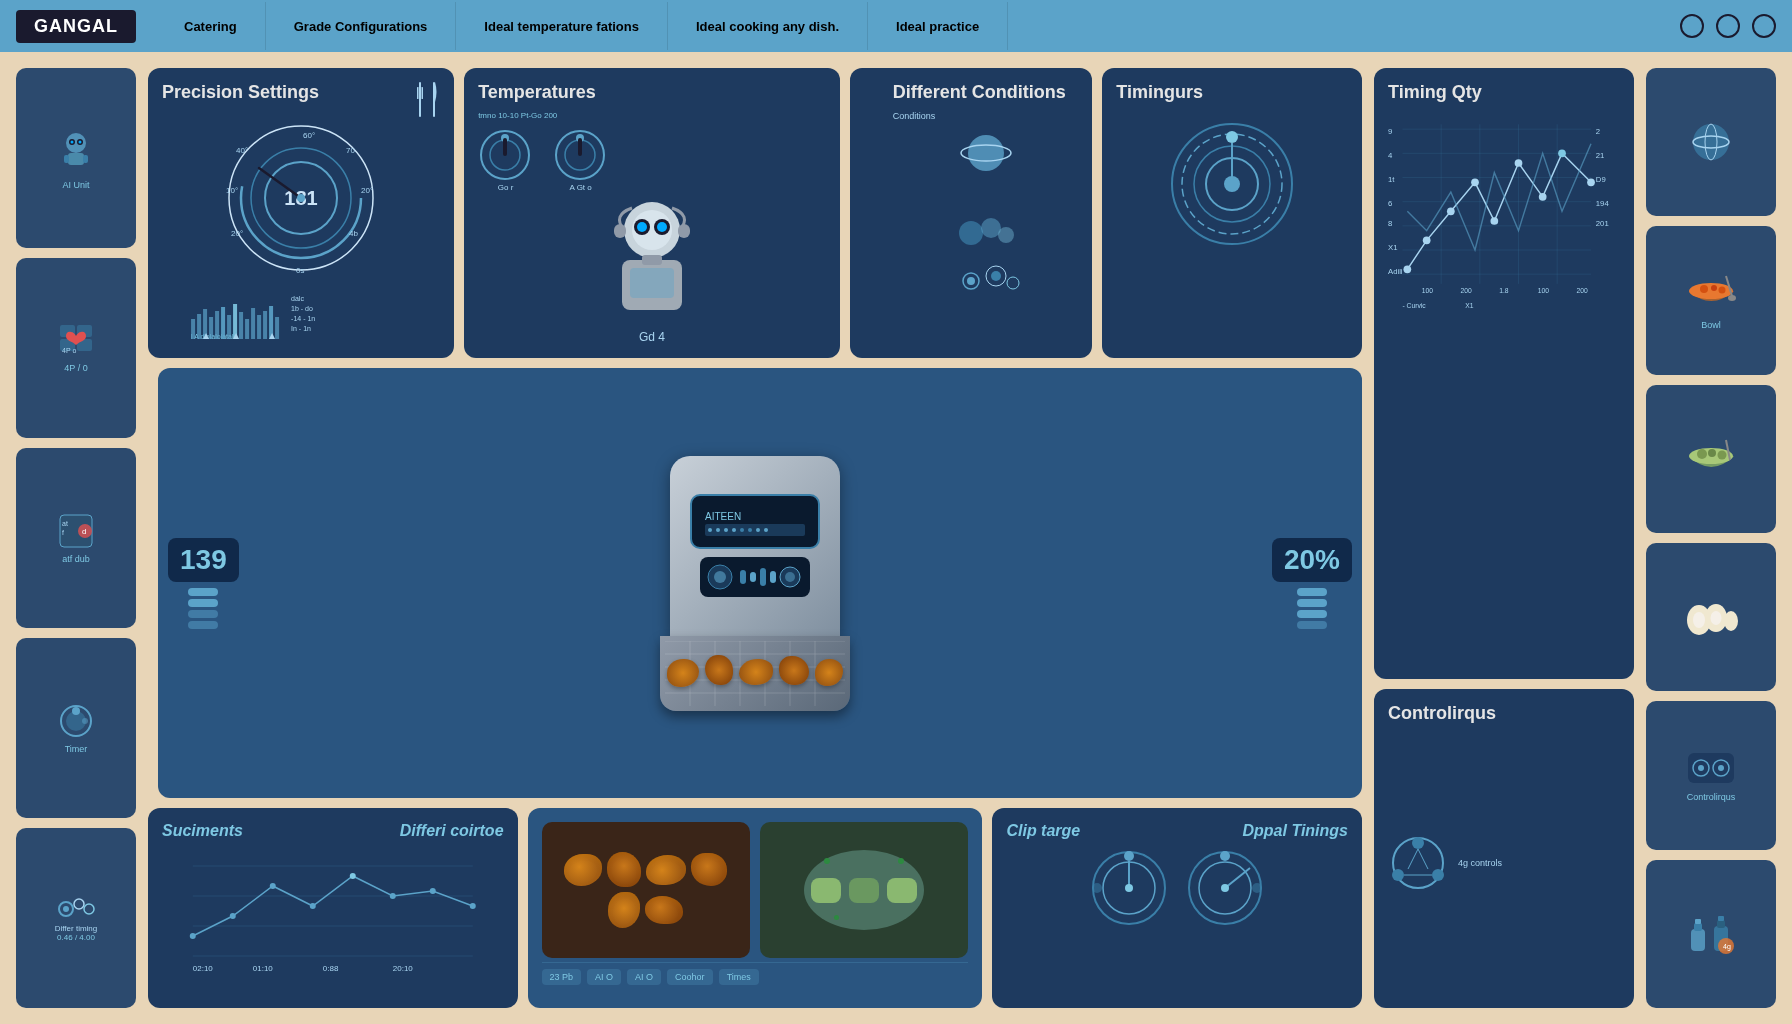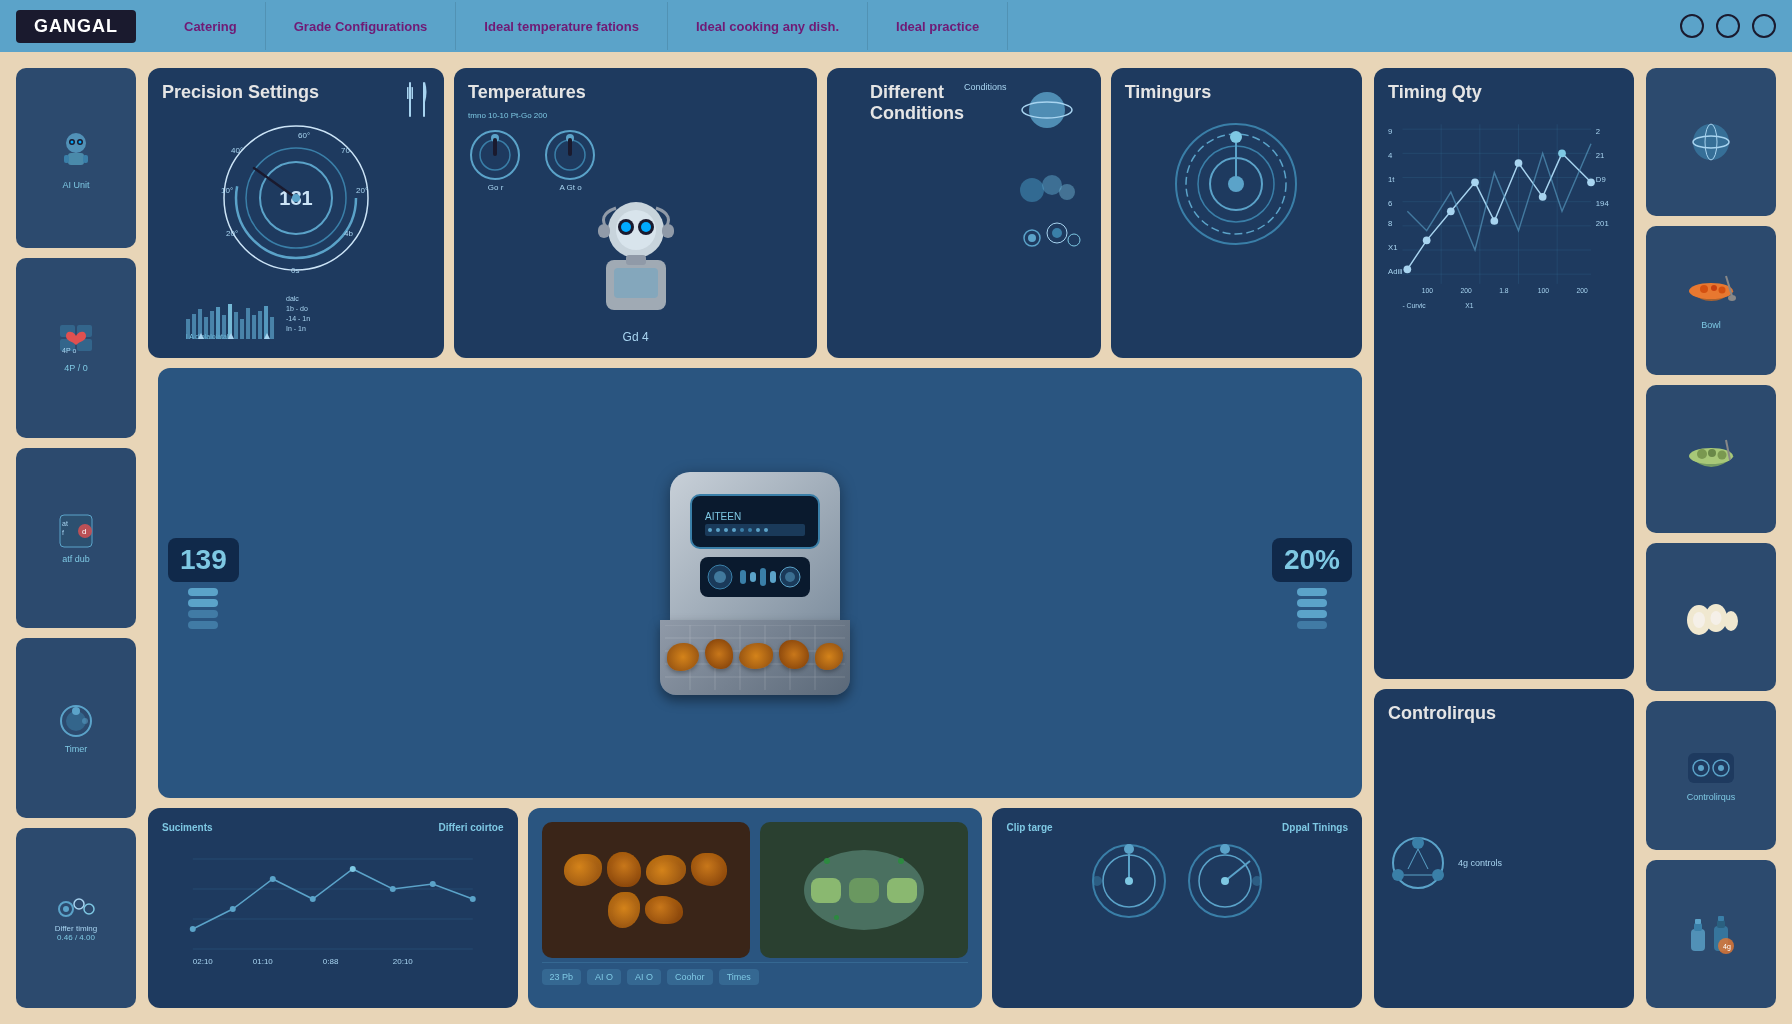--- a/index.html
+++ b/index.html
@@ -30,21 +30,21 @@
       border-radius: 4px;
       margin-right: 20px;
       letter-spacing: 1px;
     }
     .nav-items {
       display: flex;
       flex: 1;
       gap: 0;
     }
     .nav-item {
-      color: #701a75;
+      color: #000000;
       font-size: 13px;
       font-weight: 600;
       padding: 0 28px;
       height: 48px;
       display: flex;
       align-items: center;
       cursor: pointer;
       border-right: 1px solid rgba(0,0,0,0.1);
     }
     .nav-icons {
@@ -147,21 +147,21 @@
     .temp-card {
       flex: 1.5;
       display: flex;
       flex-direction: column;
     }
 
     
     .conditions-card {
       flex: 0.8;
       display: flex;
-      flex-direction: row;
+      flex-direction: column;
       padding-left: 43px;
     }
 
     
     .timings-card {
       flex: 1;
       display: flex;
       flex-direction: column;
     }
 
@@ -213,23 +213,24 @@
       font-size: 10px;
     }
 
     .label-text {
       font-size: 9px;
       color: #7ec8e3;
       margin-top: 4px;
     }
     
     .section-label {
-      font-size: 10px;
+      font-size: 16px;
       font-weight: bold;
       color: #7ec8e3;
+      font-style: italic;
     }
     
     .bottom-bar {
       display: flex;
       gap: 6px;
       padding: 6px 0 0;
       border-top: 1px solid rgba(100,180,220,0.2);
       margin-top: 4px;
     }
     .bottom-btn {
@@ -511,21 +512,21 @@
             <div style="background:rgba(10,30,60,0.8); border-radius:8px; padding:6px 12px; font-size:28px; font-weight:bold; color:#7ec8e3;">139</div>
             <div style="display:flex; flex-direction:column; gap:3px;">
               <div class="bar-item active"></div>
               <div class="bar-item active"></div>
               <div class="bar-item"></div>
               <div class="bar-item"></div>
             </div>
           </div>
 
           <div style="display:flex; flex-direction:column; align-items:center;">
-            <div style="background:linear-gradient(135deg,#c8d0d8,#8090a0); border-radius:20px 20px 0 0; width:170px; height:148px; display:flex; flex-direction:column; align-items:center; justify-content:center; box-shadow:0 4px 16px rgba(0,0,0,0.4);">
+            <div style="background:linear-gradient(135deg,#c8d0d8,#8090a0); border-radius:20px 20px 0 0; width:170px; height:180px; display:flex; flex-direction:column; align-items:center; justify-content:center; box-shadow:0 4px 16px rgba(0,0,0,0.4);">
 
               <div style="background:#0a1a2e; border-radius:10px; width:130px; height:55px; display:flex; align-items:center; justify-content:center; margin-bottom:8px; border:2px solid #3a7fa8;">
                 <svg width="110" height="40" viewBox="0 0 110 40">
                   <text x="5" y="18" font-size="10" fill="#7ec8e3">AITEEN</text>
                   <rect x="5" y="22" width="100" height="12" rx="2" fill="#1a3a5a"></rect>
 
                   <circle cx="10" cy="28" r="2" fill="#5ba3c9"></circle>
                   <circle cx="18" cy="28" r="2" fill="#5ba3c9"></circle>
                   <circle cx="26" cy="28" r="2" fill="#5ba3c9"></circle>
                   <circle cx="34" cy="28" r="2" fill="#5ba3c9"></circle>

